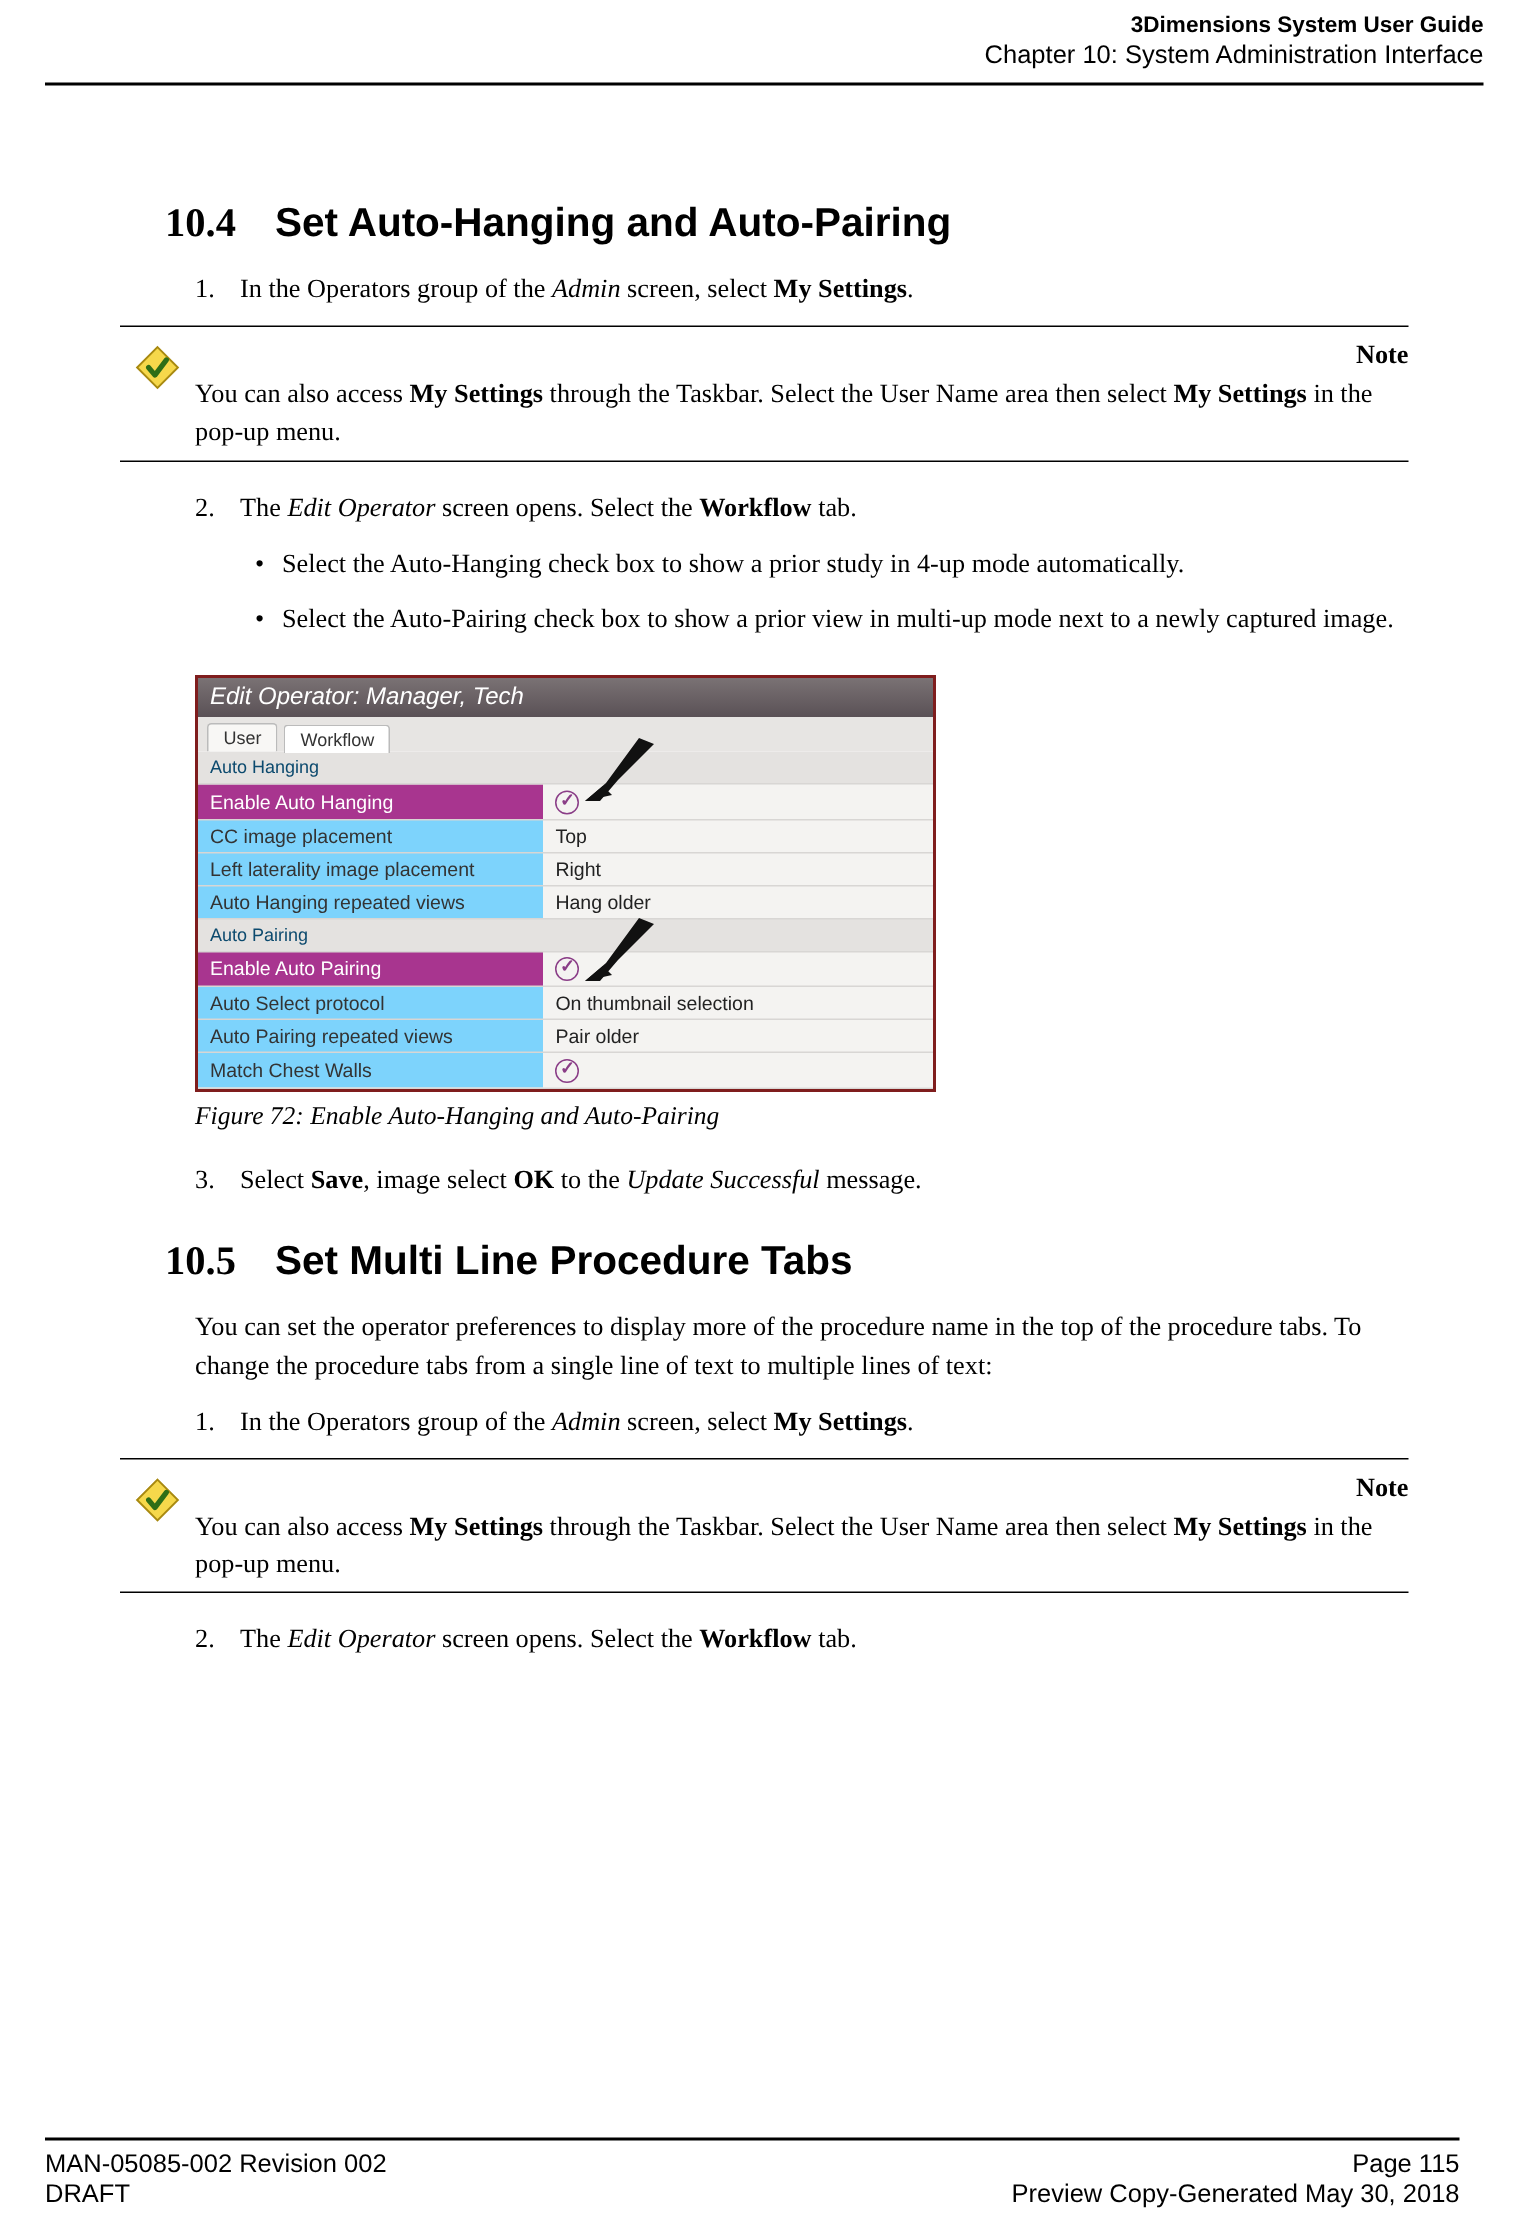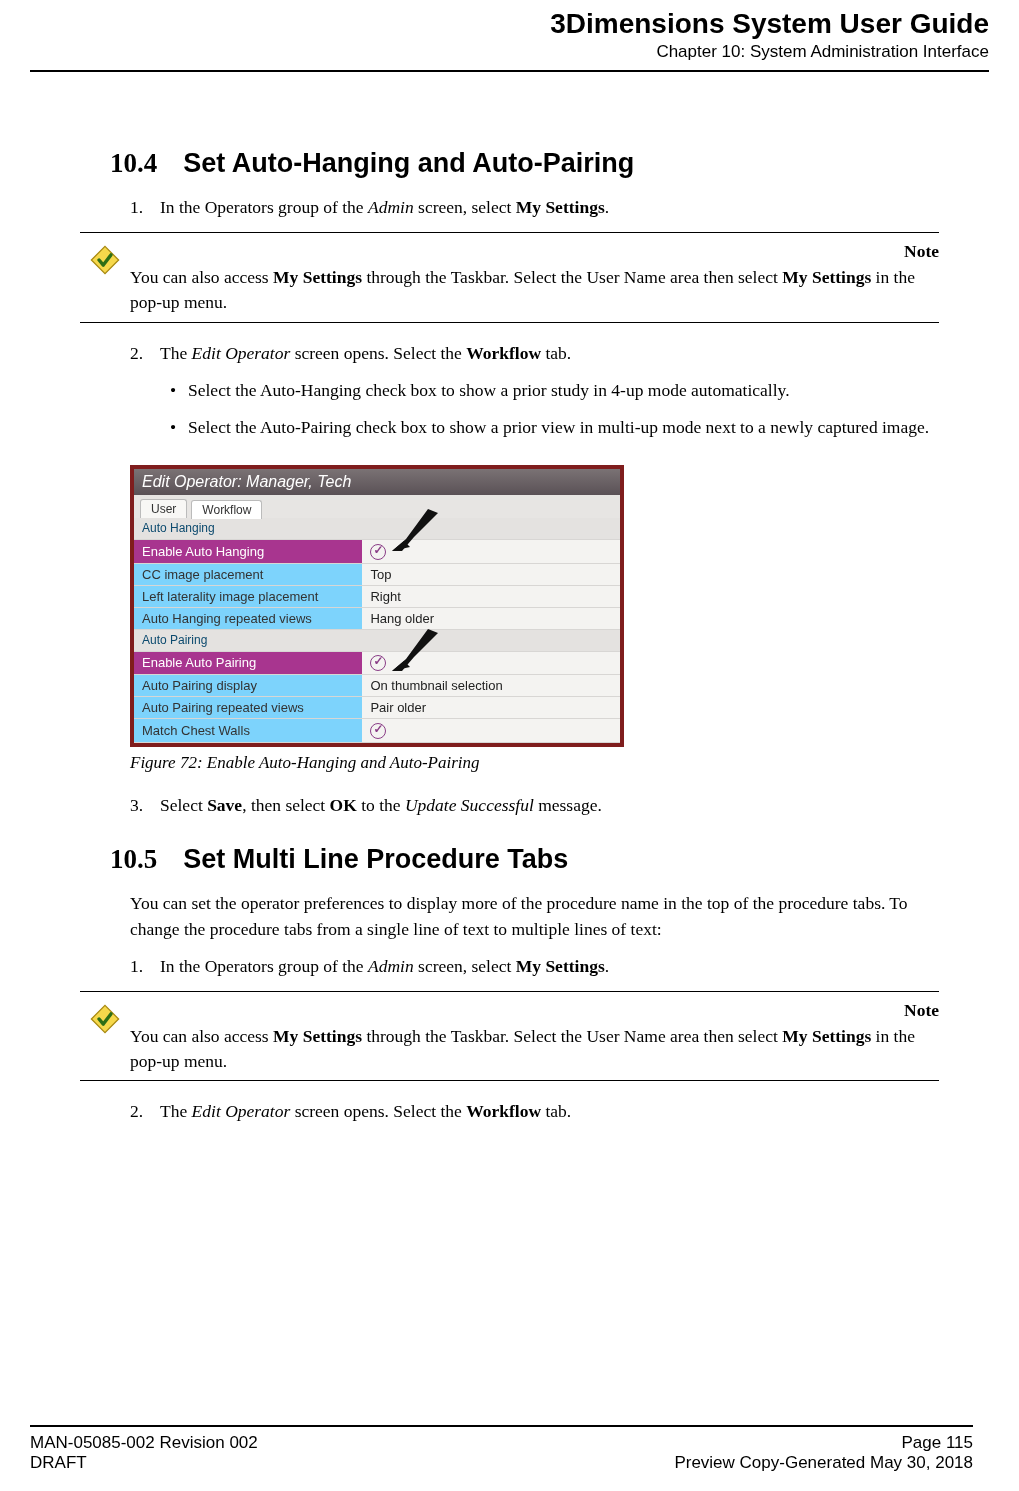--- a/index.html
+++ b/index.html
@@ -2,21 +2,21 @@
 <html><head>
 <meta charset="utf-8">
 <style>
   * { box-sizing: border-box; margin: 0; padding: 0; }
   html, body { width: 1019px; background: #fff; font-family: Arial, Helvetica, sans-serif; color: #000; }
   body { padding: 0 30px; }
   .page { width: 100%; min-height: 1491px; position: relative; padding-bottom: 90px; }
 
   
   .hdr { padding-top: 8px; text-align: right; }
-  .hdr-title { font-weight: bold; font-size: 28px; }
+  .hdr-title { font-weight: bold; font-size: 15px; }
   .hdr-chapter { font-size: 17px; margin-top: 2px; }
   .hdr-rule { border-top: 2px solid #000; margin-top: 8px; }
 
   
   .content { padding: 50px 50px 0 100px; }
   .sect-head { display: flex; align-items: baseline; margin: 26px 0 16px -20px; }
   .sect-num { font-size: 27px; font-weight: bold; font-family: Liberation Serif, serif; margin-right: 26px; }
   .sect-title { font-size: 27px; font-weight: bold; }
 
   .body-font { font-family: "Palatino Linotype", "Book Antiqua", Palatino, serif; font-size: 17.5px; line-height: 1.45; }
@@ -37,21 +37,21 @@
   
   .note-wrap { margin: 4px 0 18px -50px; }
   .note-rule { border-top: 1.5px solid #000; }
   .note-row { display: flex; padding: 6px 0; }
   .note-icon-cell { width: 50px; display: flex; align-items: flex-start; justify-content: center; padding-top: 4px; }
   .note-icon-cell svg { width: 34px; height: 34px; }
   .note-text { flex: 1; }
   .note-label { font-weight: bold; text-align: right; }
 
   
-  .shot { width: 494px; margin: 8px 0 6px 0; border: 4px solid #7f1d1d; background: #f1f0ee; font-family: Tahoma, Arial, sans-serif; font-size: 13px; position: relative; }
+  .shot { width: 494px; margin: 8px 0 6px 0; border: 2px solid #7f1d1d; background: #f1f0ee; font-family: Tahoma, Arial, sans-serif; font-size: 13px; position: relative; }
   .shot-title { background: linear-gradient(#7a7274, #5a5156); color: #fff; font-style: italic; font-family: "Segoe UI", Tahoma, sans-serif; font-size: 16px; padding: 4px 8px; }
   .shot-tabs { display: flex; background: #e7e5e3; padding: 4px 6px 0 6px; gap: 4px; }
   .shot-tab { background: #f8f7f5; border: 1px solid #bbb; border-bottom: none; border-radius: 3px 3px 0 0; padding: 2px 10px; font-size: 12px; color: #333; }
   .shot-tab.active { background: #fff; font-weight: normal; position: relative; top: 1px; }
   .shot-body { background: #fff; }
   .shot-table { width: 100%; border-collapse: collapse; }
   .shot-table td { border-bottom: 1px solid #d8d6d4; padding: 3px 8px; height: 22px; vertical-align: middle; }
   .shot-table td.lbl { width: 47%; background: #7dd3fc; color: #333; }
   .shot-table td.val { background: #f4f3f1; color: #222; }
   .shot-table tr.group td { background: #e4e2e0; color: #0c4a6e; font-size: 12px; }
@@ -162,21 +162,21 @@
                 <td class="val">Hang older</td>
               </tr>
           <tr class="group">
                 <td colspan="2">Auto Pairing</td>
               </tr>
           <tr class="hl">
             <td class="lbl">Enable Auto Pairing</td>
             <td class="val"><span class="chk"></span></td>
           </tr>
           <tr>
-                <td class="lbl">Auto Pairing display</td>
+                <td class="lbl">Auto Select protocol</td>
                 <td class="val">On thumbnail selection</td>
               </tr>
           <tr>
                 <td class="lbl">Auto Pairing repeated views</td>
                 <td class="val">Pair older</td>
               </tr>
           <tr>
                 <td class="lbl">Match Chest Walls</td>
                 <td class="val"><span class="chk"></span></td>
               </tr>
@@ -193,21 +193,21 @@
           <polygon points="8,44 20,34 26,40" fill="#111"></polygon>
         </svg>
     </div>
 
     <div class="fig-caption">Figure 72: Enable Auto-Hanging and Auto-Pairing</div>
 
     <ol class="steps body-font">
       <li>
         <span class="step-num">3.</span>
         <span class="step-body">
-          <span>Select </span><b>Save</b><span>, then select </span><b>OK</b><span> to the </span><i class="em">Update Successful</i><span> message.</span>
+          <span>Select </span><b>Save</b><span>, image select </span><b>OK</b><span> to the </span><i class="em">Update Successful</i><span> message.</span>
         </span>
       </li>
     </ol>
 
     <div class="sect-head">
       <span class="sect-num">10.5</span>
       <span class="sect-title">Set Multi Line Procedure Tabs</span>
     </div>
 
     <p class="para body-font">You can set the operator preferences to display more of the procedure name in the top of the procedure tabs. To change the procedure tabs from a single line of text to multiple lines of text:</p>

